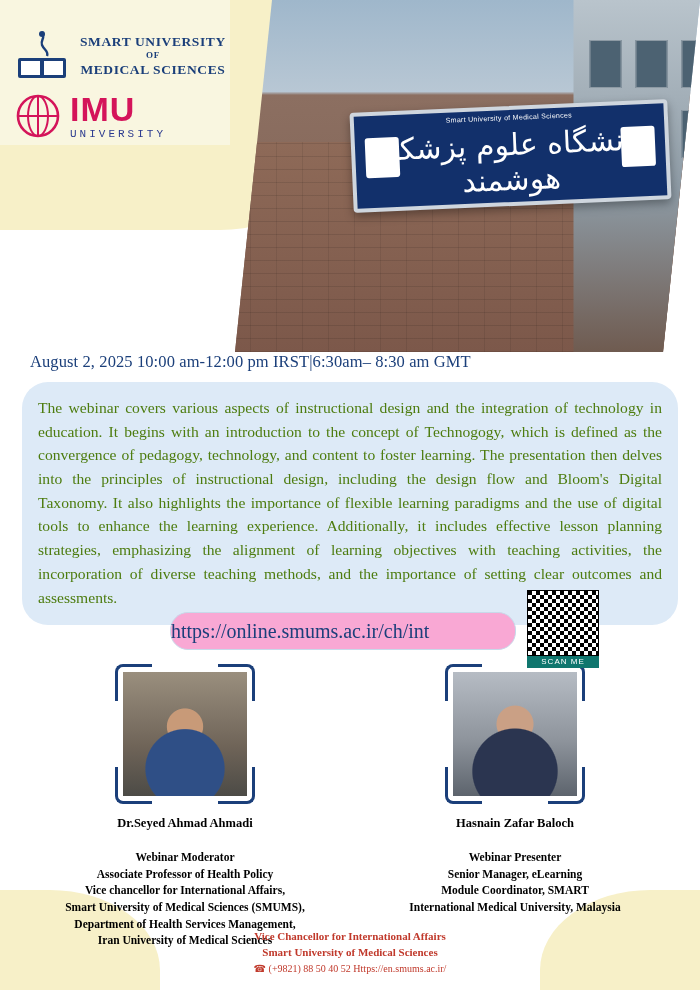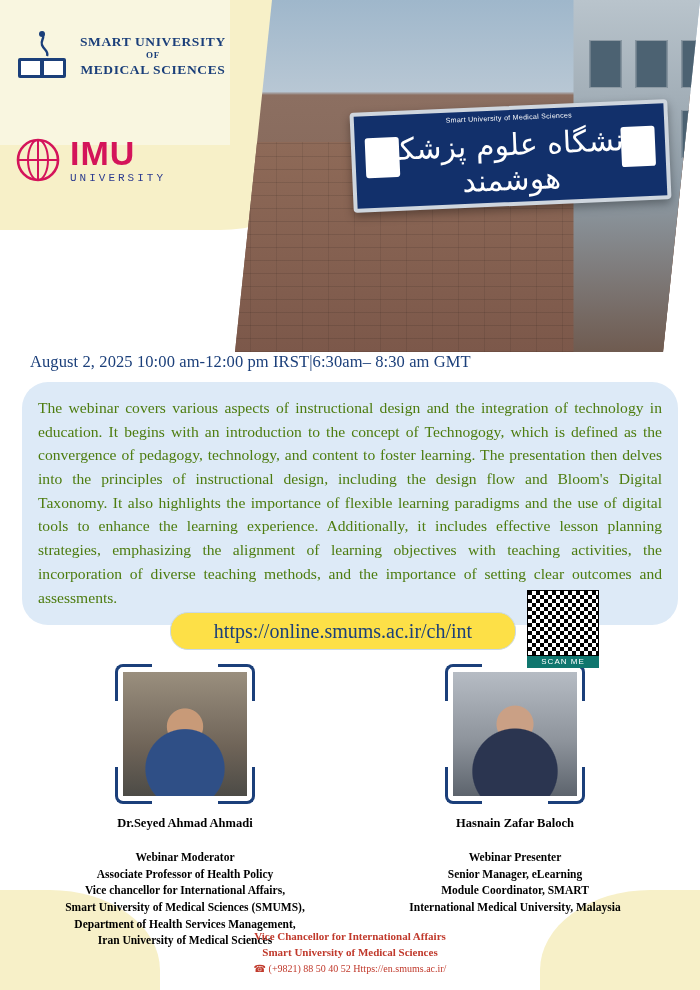--- a/index.html
+++ b/index.html
@@ -165,21 +165,20 @@
     font-size: 9px;
   }
   .imu-block {
     position: absolute;
     left: 14px;
     top: 92px;
     z-index: 6;
     display: flex;
     align-items: center;
     gap: 8px;
-    margin-top: 44px;
   }
   .imu-mark {
     width: 48px;
     height: 48px;
     position: relative;
   }
   .imu-name {
     color: #d4145a;
     font-family: "Liberation Sans", sans-serif;
     font-weight: bold;
@@ -245,26 +244,25 @@
     z-index: 5;
   }
 
   
   .link-pill {
     position: absolute;
     left: 170px;
     top: 612px;
     width: 344px;
     height: 36px;
-    background: #fde047;
+    background: #f9a8d4;
     border: 1px solid #c8d9ea;
     border-radius: 18px;
     display: flex;
     align-items: center;
-    justify-content: center;
     color: #1b3f7a;
     font-family: "Liberation Serif", serif;
     font-size: 20px;
     z-index: 8;
   }
   .qr-wrap {
     position: absolute;
     left: 527px;
     top: 590px;
     width: 72px;

